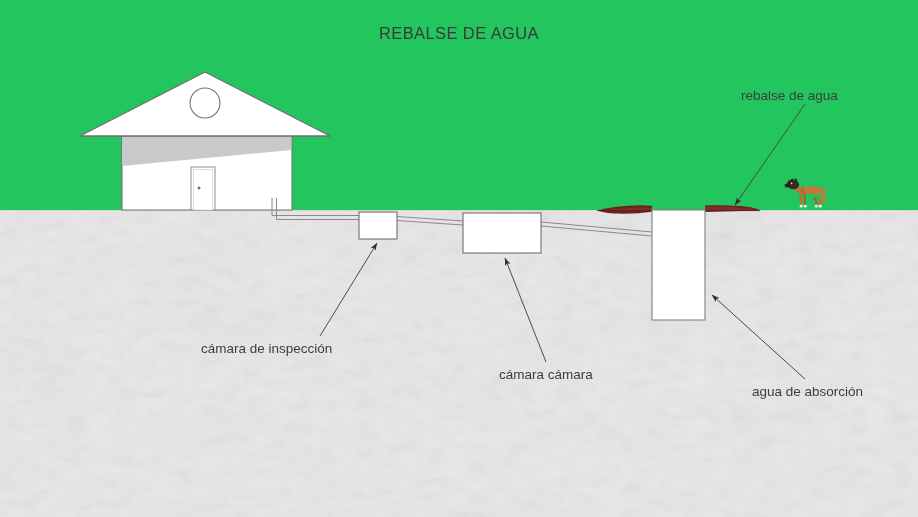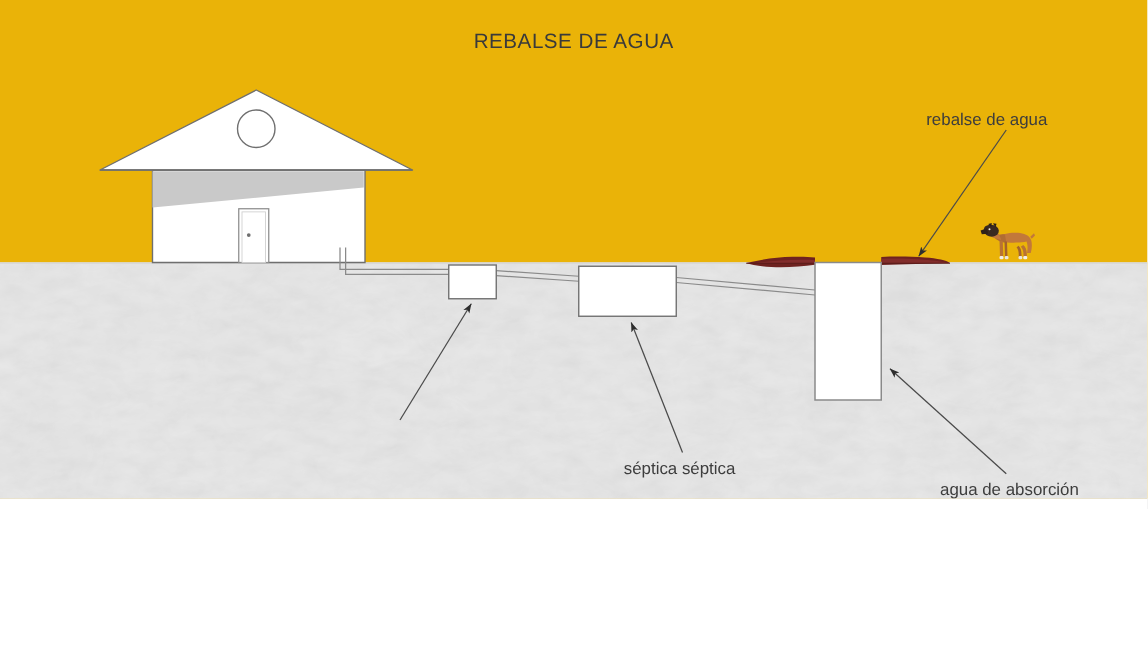--- a/index.html
+++ b/index.html
@@ -6,22 +6,22 @@
     margin: 0;
     padding: 0;
     background: #ffffff;
   }
   body {
     font-family: "Liberation Sans", sans-serif;
   }
   #canvas {
     position: relative;
     width: 918px;
-    height: 399px;
-    background: #eab308;
+    height: 517px;
+    background: #22c55e;
     overflow: hidden;
   }
   #diagram-svg {
     position: absolute;
     left: 0;
     top: 0;
     width: 918px;
     height: 517px;
     display: block;
   }
@@ -174,16 +174,17 @@
       <line x1="805" y1="104" x2="735" y2="205" marker-end="url(#arrowHead)"></line>
       <line x1="320" y1="336" x2="377" y2="243" marker-end="url(#arrowHead)"></line>
       <line x1="546" y1="362" x2="505" y2="258" marker-end="url(#arrowHead)"></line>
       <line x1="805" y1="379" x2="712" y2="295" marker-end="url(#arrowHead)"></line>
     </g>
   </svg>
 
   <div class="diagram-title">REBALSE DE AGUA</div>
 
   <div class="lbl" id="label-rebalse">rebalse de agua</div>
-  <div class="lbl" id="label-septica">séptica séptica</div>
+  <div class="lbl" id="label-inspeccion">cámara de inspección</div>
+  <div class="lbl" id="label-septica">cámara cámara</div>
   <div class="lbl" id="label-pozo">agua de absorción</div>
 
 </div>
 
 </body></html>

